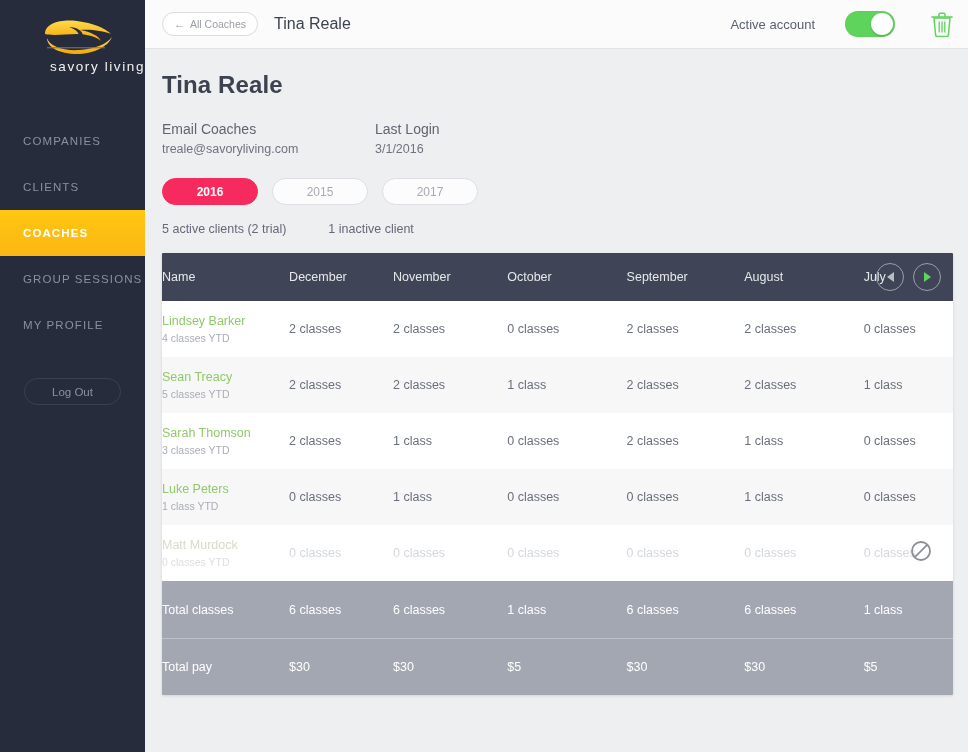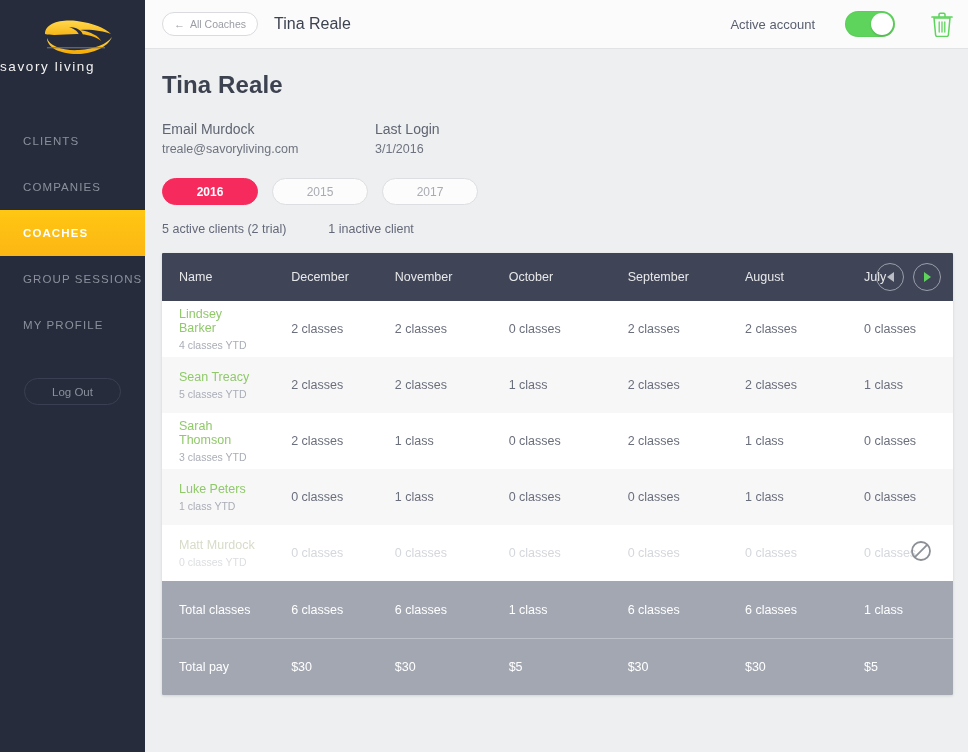--- a/index.html
+++ b/index.html
@@ -12,21 +12,21 @@
   .app { position: relative; width: 968px; height: 752px; display: flex; }
 
   
   .sidebar {
     width: 145px; height: 752px;
     background: #262c3b;
     flex: 0 0 145px;
     position: relative;
     z-index: 5;
   }
-  .logo-wrap { padding: 14px 0 0 0; text-align: left; }
+  .logo-wrap { padding: 14px 0 0 0; text-align: right; }
   .logo-mark { width: 96px; height: 42px; margin: 0 auto; display: block; }
   .logo-text {
     margin-top: 3px;
     font-size: 13.5px;
     letter-spacing: 1.6px;
     color: #f2f2f2;
     font-family: "Liberation Sans", sans-serif;
   }
   .nav { margin-top: 44px; }
   .nav-item {
@@ -142,21 +142,21 @@
   }
   .thead .cell { color: #e7e8ea; font-size: 12.5px; }
   .row { display: flex; align-items: center; height: 56px; position: relative; }
   .row.odd  { background: #ffffff; }
   .row.even { background: #f7f7f8; }
   .row.disabled .name { color: #d8dbc9; }
   .row.disabled .sub  { color: #dcdee1; }
   .row.disabled .cell { color: #d4d7dc; }
 
   .cell { font-size: 12.5px; color: #6a6f7c; }
-  .c-name { width: 113px; padding-left: 17px; }
+  .c-name { width: 113px; }
   .c-m    { width: 86px; margin-left: 30px; }
   .c-m.m1 { width: 86px; }
   .c-m.m2 { width: 98px; }
   .c-m.m3 { width: 104px; }
   .c-m.m4 { width: 102px; }
   .c-m.m5 { width: 104px; }
   .c-m.m6 { width: 104px; }
   .name { color: #90c96a; font-size: 12.5px; }
   .sub  { color: #a9adb6; font-size: 10.5px; margin-top: 4px; }
 
@@ -200,24 +200,24 @@
         <path d="M20 20 C20 9, 36 5, 52 7 C68 9, 80 14, 86 20 C78 17, 66 15, 55 16 C66 18, 74 22, 76 27 C72 23, 62 20, 52 20 C40 20, 28 22, 20 20 Z" fill="url(#lg)"></path>
         <path d="M22 24 C24 32, 38 37, 54 36 C70 35, 82 30, 87 23 C83 33, 68 40, 52 40 C34 40, 22 33, 22 24 Z" fill="url(#lg)"></path>
         <path d="M44 13 C52 13, 58 17, 58 22 C58 27, 51 30, 44 30 C50 29, 54 26, 54 22 C54 18, 50 15, 44 13 Z" fill="#262c3b"></path>
         <rect x="22" y="33" width="58" height="1.4" fill="#6f7687" opacity=".75"></rect>
       </svg>
       <div class="logo-text">savory living</div>
     </div>
 
     <nav class="nav">
       <div class="nav-item">
+        <span>COMPANIES</span>
+      </div>
+      <div class="nav-item">
         <span>CLIENTS</span>
-      </div>
-      <div class="nav-item">
-        <span>COMPANIES</span>
       </div>
       <div class="nav-item active">
         <span>COACHES</span>
       </div>
       <div class="nav-item">
         <span>GROUP SESSIONS</span>
       </div>
       <div class="nav-item">
         <span>MY PROFILE</span>
       </div>
@@ -251,21 +251,21 @@
           </svg>
         </div>
       </div>
     </header>
 
     <div class="content">
       <h1 class="page-title">Tina Reale</h1>
 
       <div class="meta-row">
         <div class="meta-block email">
-          <div class="meta-label">Email Murdock</div>
+          <div class="meta-label">Email Coaches</div>
           <div class="meta-value">treale@savoryliving.com</div>
         </div>
         <div class="meta-block">
           <div class="meta-label">Last Login</div>
           <div class="meta-value">3/1/2016</div>
         </div>
       </div>
 
       <div class="years">
         <div class="year-pill selected">2016</div>

